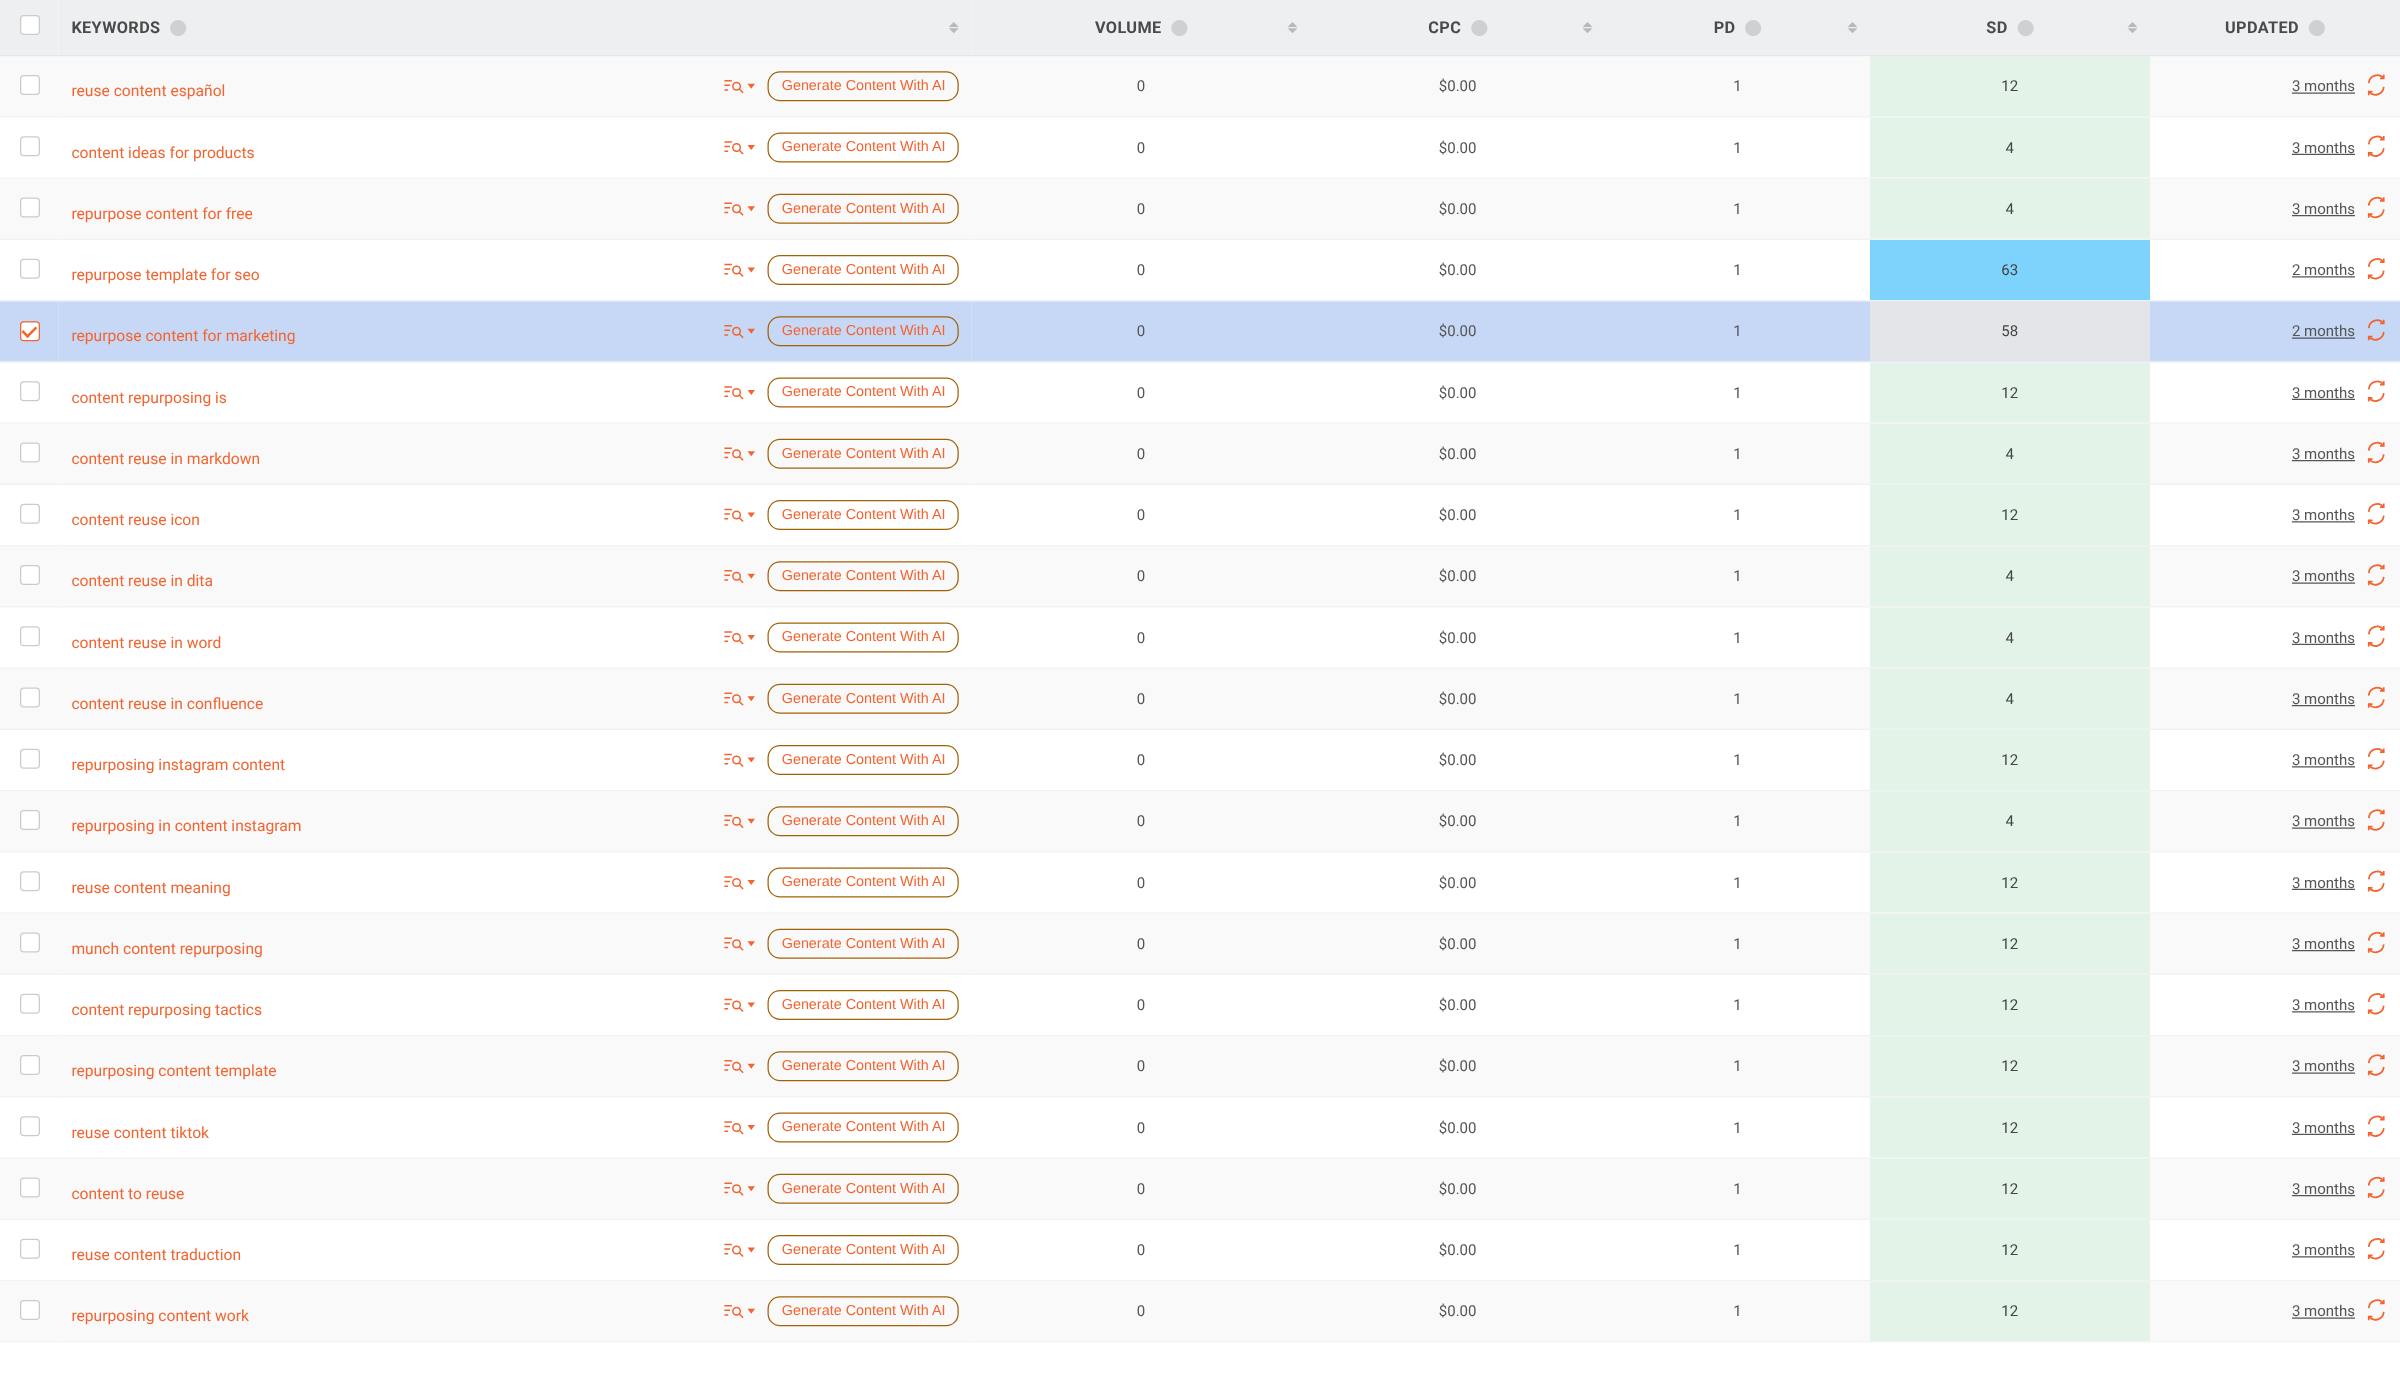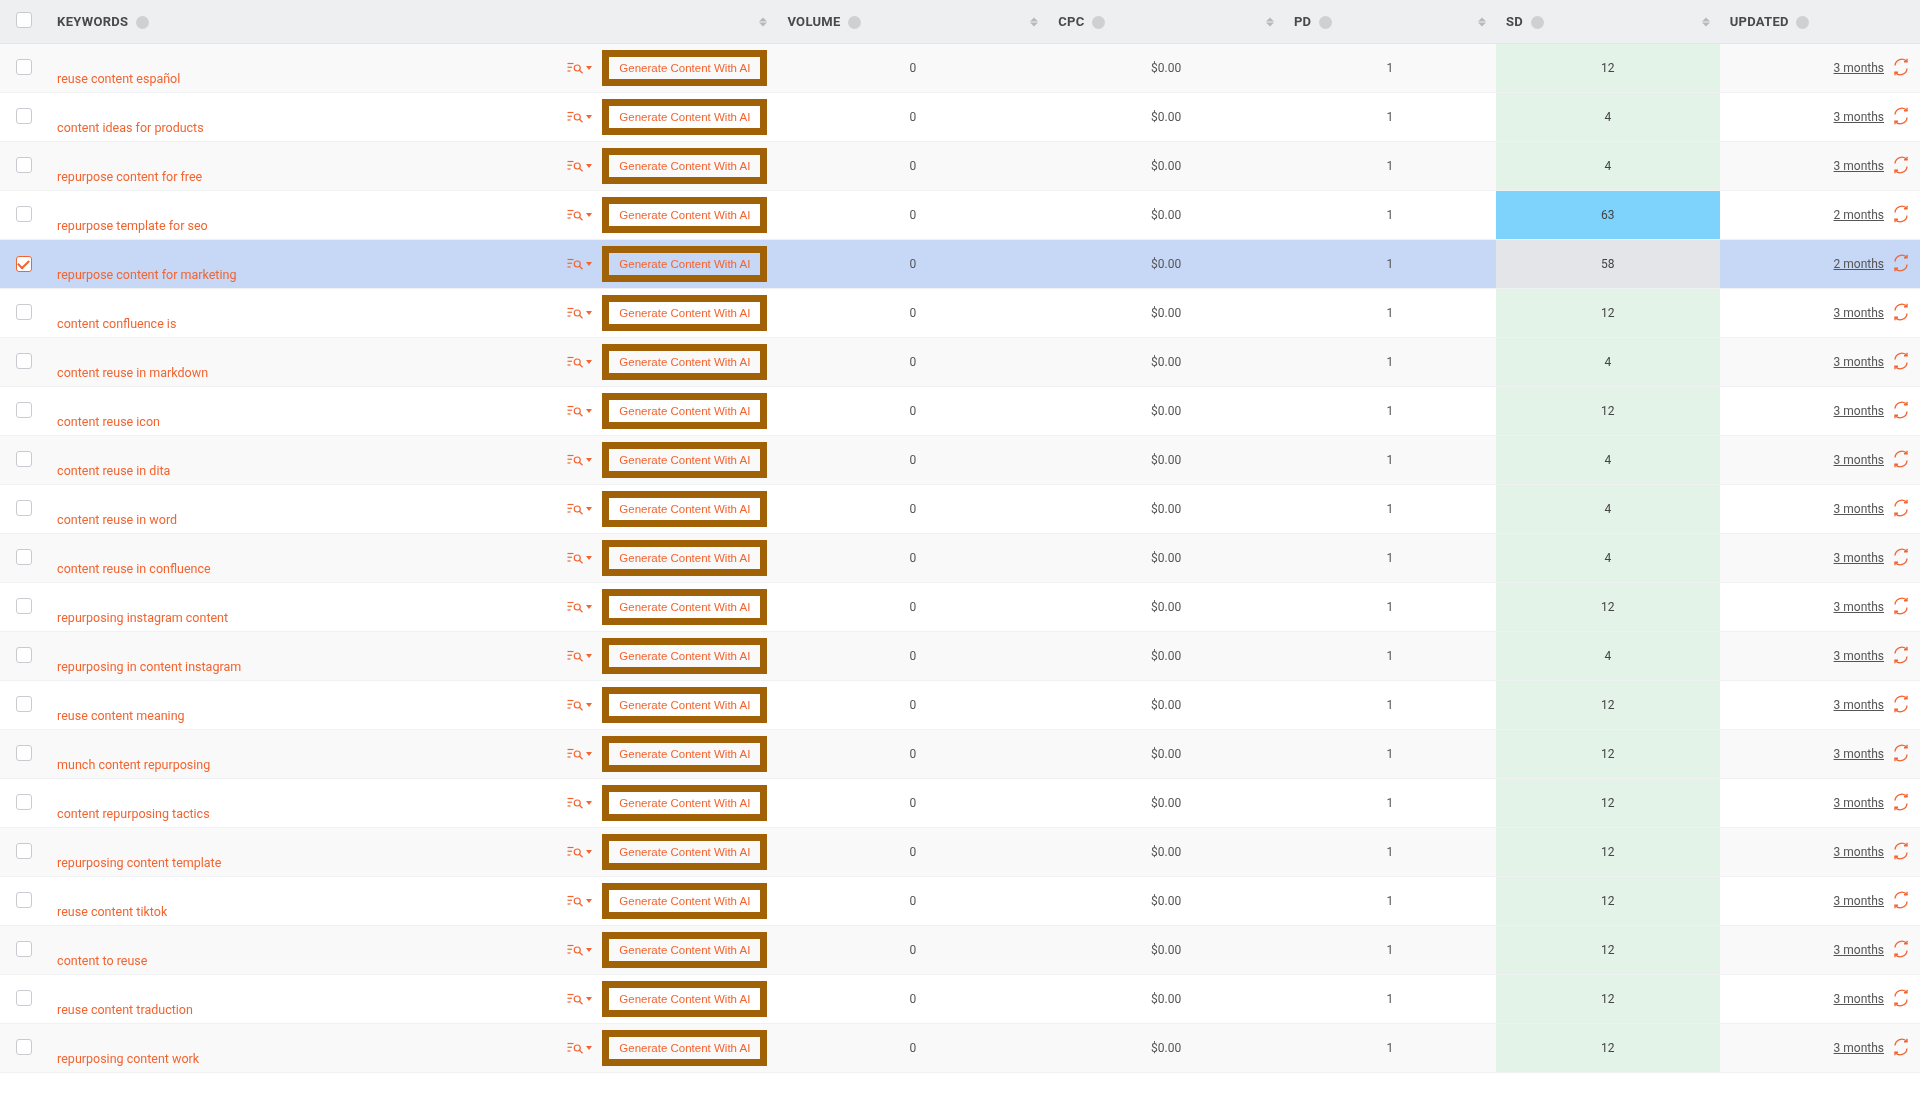--- a/index.html
+++ b/index.html
@@ -16,21 +16,21 @@
     font-size: 13px;
     font-weight: 700;
     text-align: left;
     padding: 12px 10px;
     color: #4a4a4a;
     letter-spacing: 0.3px;
     border-bottom: 1px solid #e4e5e8;
     position: relative;
     vertical-align: middle;
   }
-  th.center { }
+  th.center { text-align: center; }
   .info-icon {
     display: inline-block;
     width: 13px; height: 13px;
     border-radius: 50%;
     background: #cfd0d4;
     vertical-align: middle;
     margin-left: 4px;
   }
   .sort {
     position: absolute;
@@ -105,24 +105,24 @@
     cursor: pointer;
   }
   .lookup-svg { stroke: #f26430; }
   .chev-mini {
     width: 0; height: 0;
     border-left: 3.5px solid transparent;
     border-right: 3.5px solid transparent;
     border-top: 4px solid #f26430;
   }
   .ai-btn {
-    border: 7px solid #a16207;
+    border: 1px solid #a16207;
     color: #f26430;
     background: transparent;
-    border-radius: 0;
+    border-radius: 10px;
     font-size: 11.5px;
     padding: 5px 10px;
     cursor: pointer;
     white-space: nowrap;
   }
 
   .sd-cell { padding: 0; margin-left: 36px; }
   .sd-band {
     height: 48px;
     display: flex;
@@ -390,21 +390,21 @@
                 <path d="M4 19 A9 9 0 0 0 20 14"></path>
                 <polyline points="4,23 4,19 8,19"></polyline>
               </svg></span>
           </div>
         </td>
       </tr>
       <tr>
         <td class="col-check"><span class="checkbox"></span></td>
         <td class="col-keyword">
           <div class="kw-cell">
-            <a class="kw-link">content confluence is</a>
+            <a class="kw-link">content repurposing is</a>
             <div class="kw-actions">
               <span class="lookup-icon">
                 <svg class="lookup-svg" width="18" height="16" viewBox="0 0 24 20" fill="none" stroke-width="1.6">
                   <line x1="2" y1="4" x2="10" y2="4"></line>
                   <line x1="2" y1="9" x2="8" y2="9"></line>
                   <line x1="2" y1="14" x2="6" y2="14"></line>
                   <circle cx="15" cy="10" r="4"></circle>
                   <line x1="18" y1="13" x2="22" y2="17"></line>
                 </svg>
                 <span class="chev-mini"></span>

